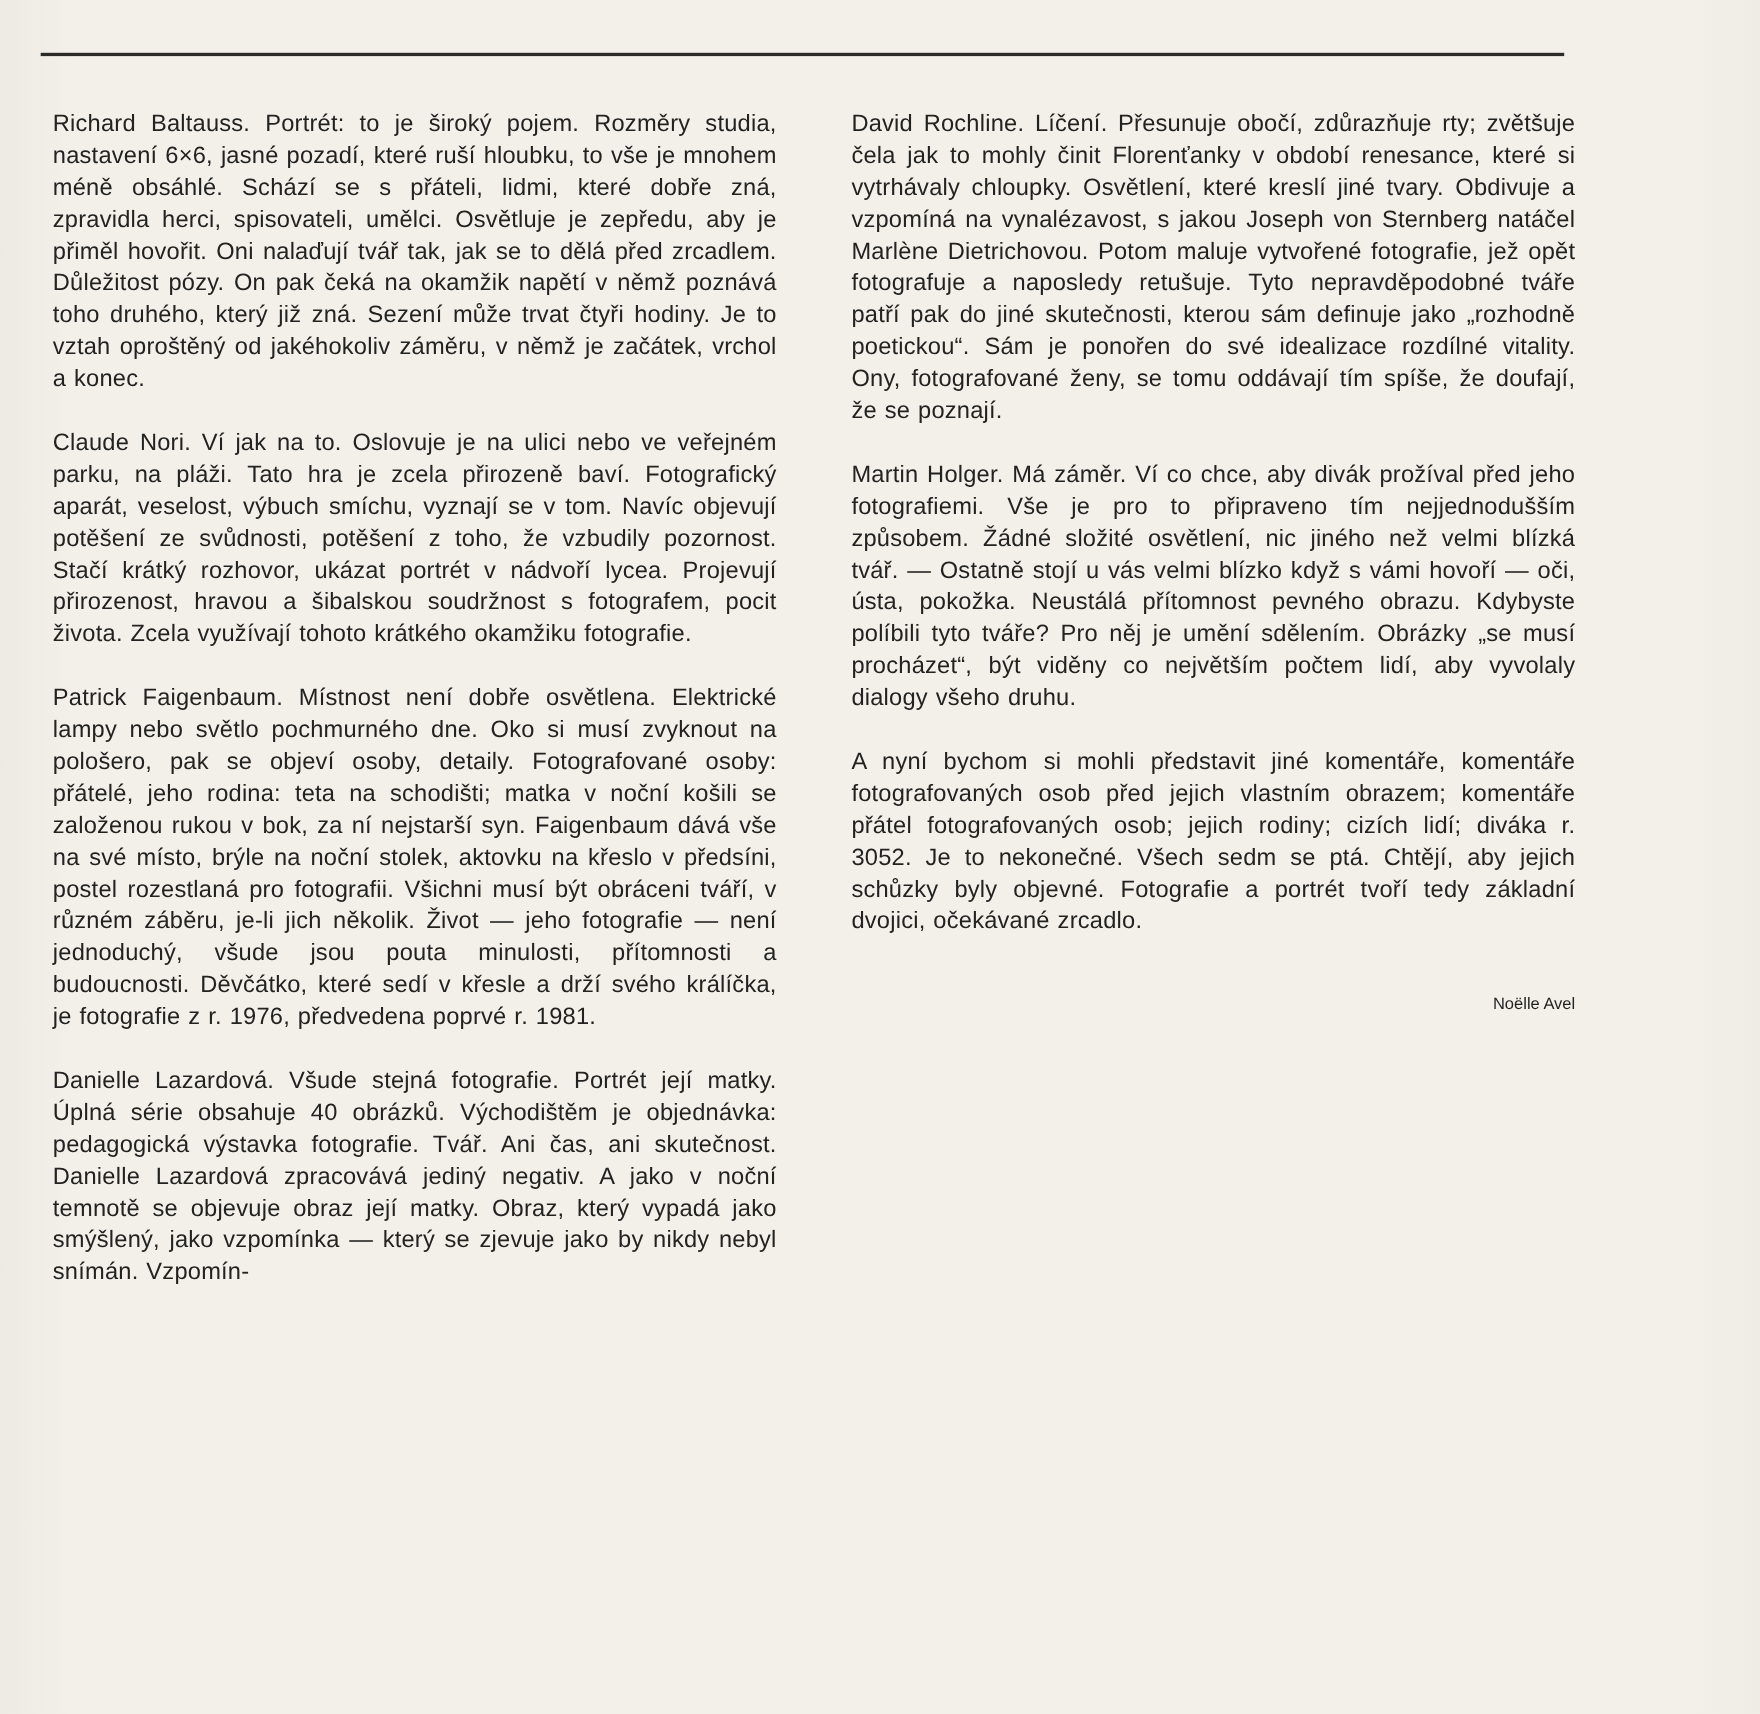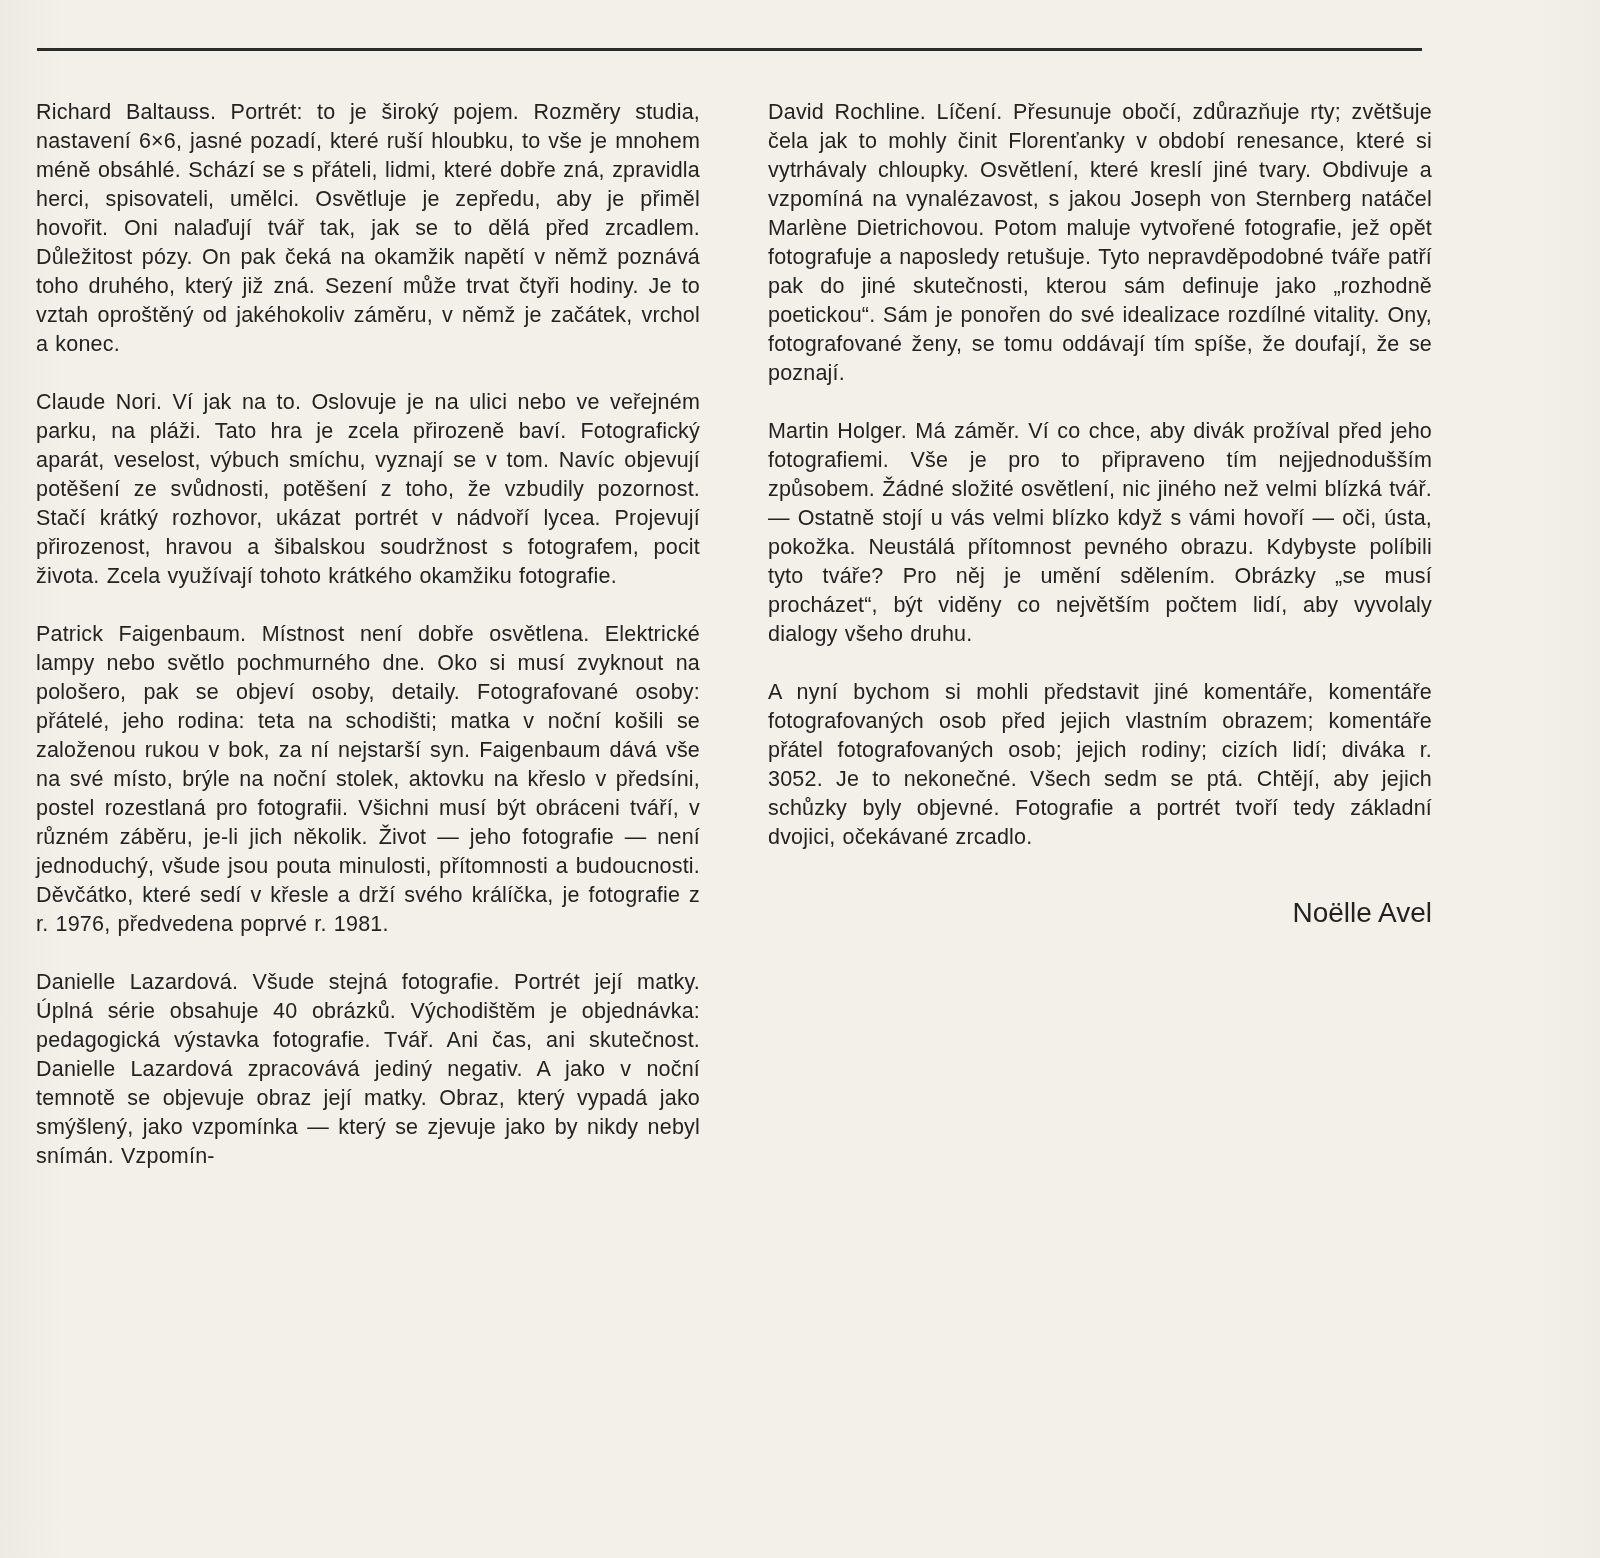--- a/index.html
+++ b/index.html
@@ -28,40 +28,40 @@
     width: 1385px;
     height: 3px;
     background: #2b2b28;
   }
   .columns {
     position: absolute;
     top: 98px;
     left: 0;
     width: 1600px;
     box-sizing: border-box;
-    padding: 0 168px 0 36px;
+    padding: 0 168px 0 48px;
     display: flex;
     gap: 68px;
   }
   .column {
     flex: 1 1 0;
     min-width: 0;
   }
   .column p {
     margin: 0 0 29px 0;
     font-size: 21.5px;
     line-height: 29px;
     text-align: justify;
     letter-spacing: 0.2px;
     word-spacing: 1px;
     color: #222220;
   }
   .signature {
     margin-top: 46px;
-    font-size: 28px;
+    font-size: 15px;
     line-height: 29px;
     text-align: right;
     color: #222220;
   }
 </style>
 </head>
 <body>
 
 <div class="page">
   <div class="top-rule"></div>

